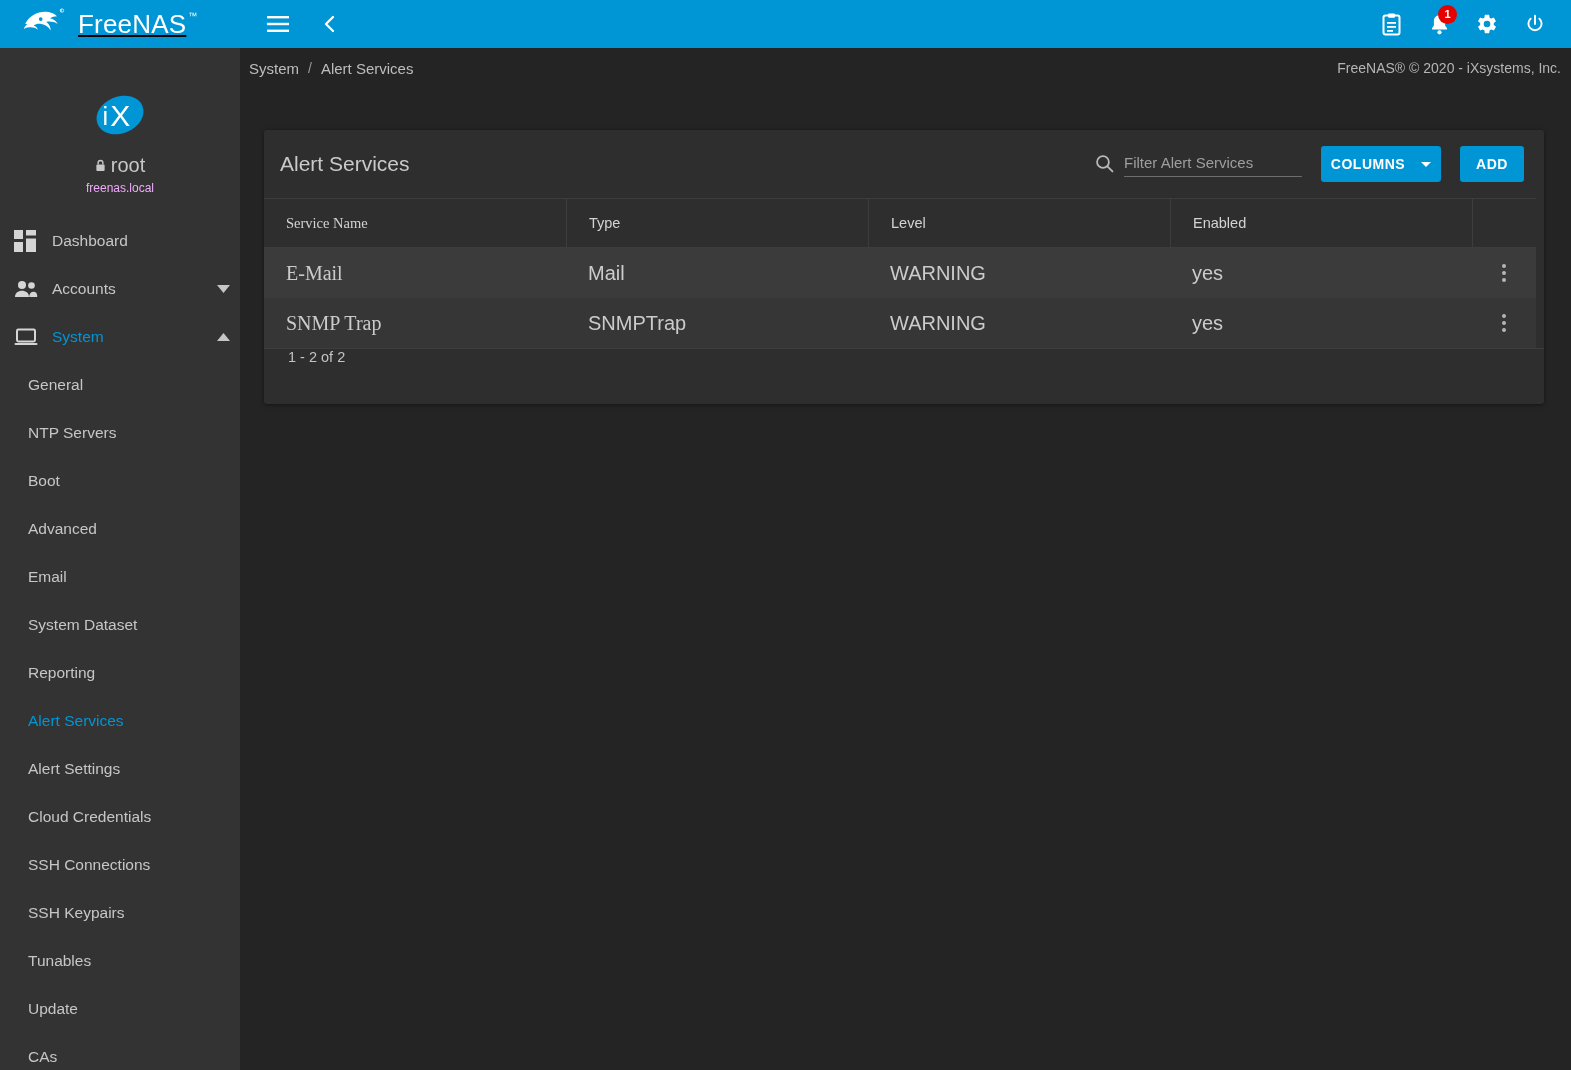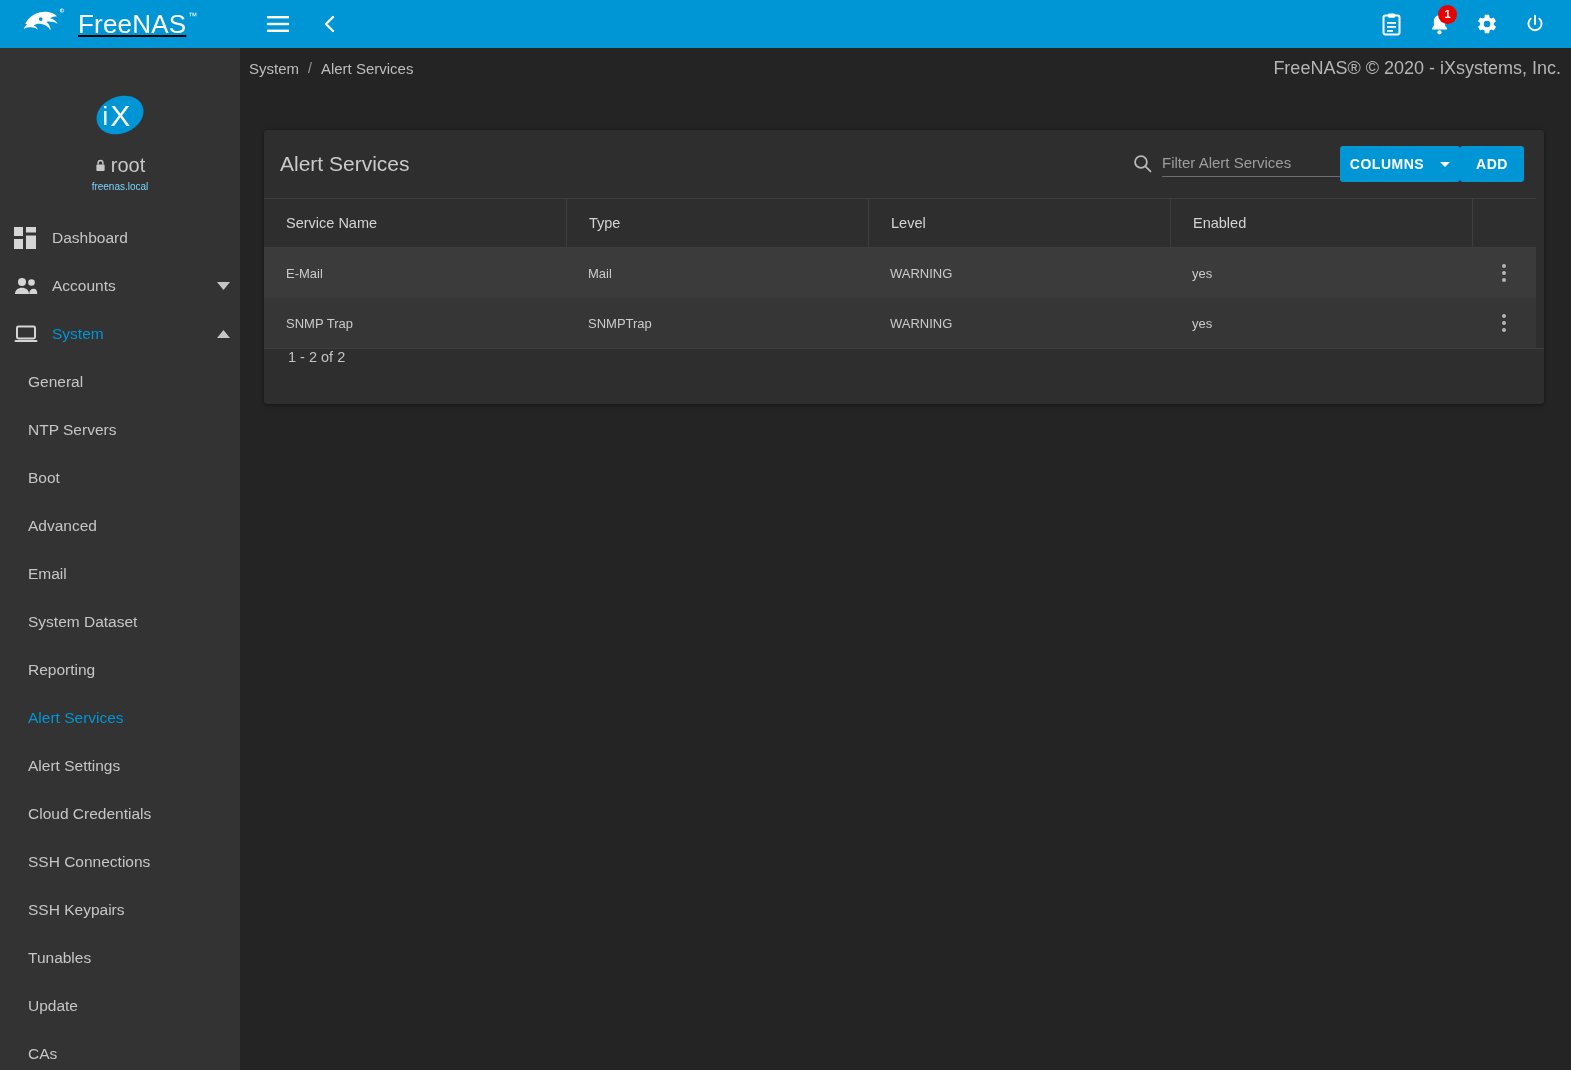--- a/index.html
+++ b/index.html
@@ -64,21 +64,21 @@
     overflow: hidden;
   }
   .ix-block {
     padding-top: 36px; display: flex; flex-direction: column; align-items: center;
   }
   .ix-logo { width: 62px; height: 62px; }
   .ix-user {
     margin-top: 8px; display: flex; align-items: center; gap: 5px;
     color: #c8c8c8; font-size: 20px;
   }
-  .ix-host { margin-top: 4px; color: #7dd3fc; font-size: 10px; }
+  .ix-host { margin-top: 4px; color: #f0abfc; font-size: 12px; }
 
   .nav { margin-top: 22px; }
   .nav-item {
     height: 48px; display: flex; align-items: center;
     padding-left: 14px; cursor: pointer; color: #c6c6c6; font-size: 15.5px;
   }
   .nav-item .nav-ico {
     width: 38px; flex: none; display: flex; align-items: center; color: #d5d5d5;
   }
   .nav-item .nav-label { flex: 1; }
@@ -96,36 +96,36 @@
     position: absolute; top: 48px; left: 240px;
     width: 1331px; height: 1022px;
     background: #242424;
   }
   .breadcrumb-bar {
     height: 40px; display: flex; align-items: center;
     padding: 0 10px 0 9px;
     color: #bdbdbd; font-size: 15px;
   }
   .bc-sep { margin: 0 9px; color: #9a9a9a; font-size: 14px; }
-  .copyright { margin-left: auto; color: #b5b5b5; font-size: 18px; }
+  .copyright { margin-left: auto; color: #b5b5b5; font-size: 14px; }
 
   
   .card {
     position: absolute; left: 24px; top: 82px;
     width: 1280px;
     background: #2e2e2e;
     border-radius: 3px;
     box-shadow: 0 1px 4px rgba(0,0,0,.45);
   }
   .card-head {
     height: 68px; display: flex; align-items: center;
     padding: 0 20px 0 16px;
   }
   .card-title { color: #c9c9c9; font-size: 21px; font-weight: 400; }
-  .head-right { margin-left: auto; display: flex; align-items: center; }
+  .head-right { margin-left: auto; display: flex; align-items: center; gap: 19px; }
   .search-wrap { display: flex; align-items: flex-end; gap: 10px; }
   .search-ico { color: #b9b9b9; display: flex; padding-bottom: 4px; }
   .search-input {
     width: 178px; background: transparent; border: none;
     border-bottom: 1px solid #6d6d6d;
     color: #cfcfcf; font-size: 15px; font-family: inherit;
     padding: 2px 0 5px 0; outline: none;
   }
   .search-input::placeholder { color: #9e9e9e; }
   .btn {
@@ -150,34 +150,34 @@
     border-top: 1px solid #3d3d3d;
     border-bottom: 1px solid #3d3d3d;
   }
   .th {
     display: flex; align-items: center;
     color: #d3d3d3; font-size: 14.5px;
     padding-left: 22px;
     border-left: 1px solid #3d3d3d;
   }
   .th:first-child { border-left: none; }
-  .col-1 { width: 302px; }
+  .col-1 { width: 302px; font-family: Liberation Serif, serif; }
   .col-2 { width: 302px; }
   .col-3 { width: 302px; text-align: right; }
   .col-4 { width: 302px; }
   .col-5 { width: 64px; padding-left: 0; }
 
   .tr {
     display: flex; height: 50px; cursor: pointer;
   }
   .tr-0 { background: #3b3b3b; }
   .tr-1 { background: #363636; }
   .td {
     display: flex; align-items: center;
-    color: #cbcbcb; font-size: 13px;
+    color: #cbcbcb; font-size: 20px;
     padding-left: 22px;
   }
   .td.col-5 { padding-left: 0; justify-content: center; }
   .dots { display: flex; flex-direction: column; gap: 3px; cursor: pointer; padding: 6px; }
   .dot { width: 4px; height: 4px; border-radius: 50%; background: #b5b5b5; }
 
   .tbl-foot {
     height: 56px; display: flex; align-items: flex-start;
     padding-left: 24px;
     border-top: 1px solid #3d3d3d;

